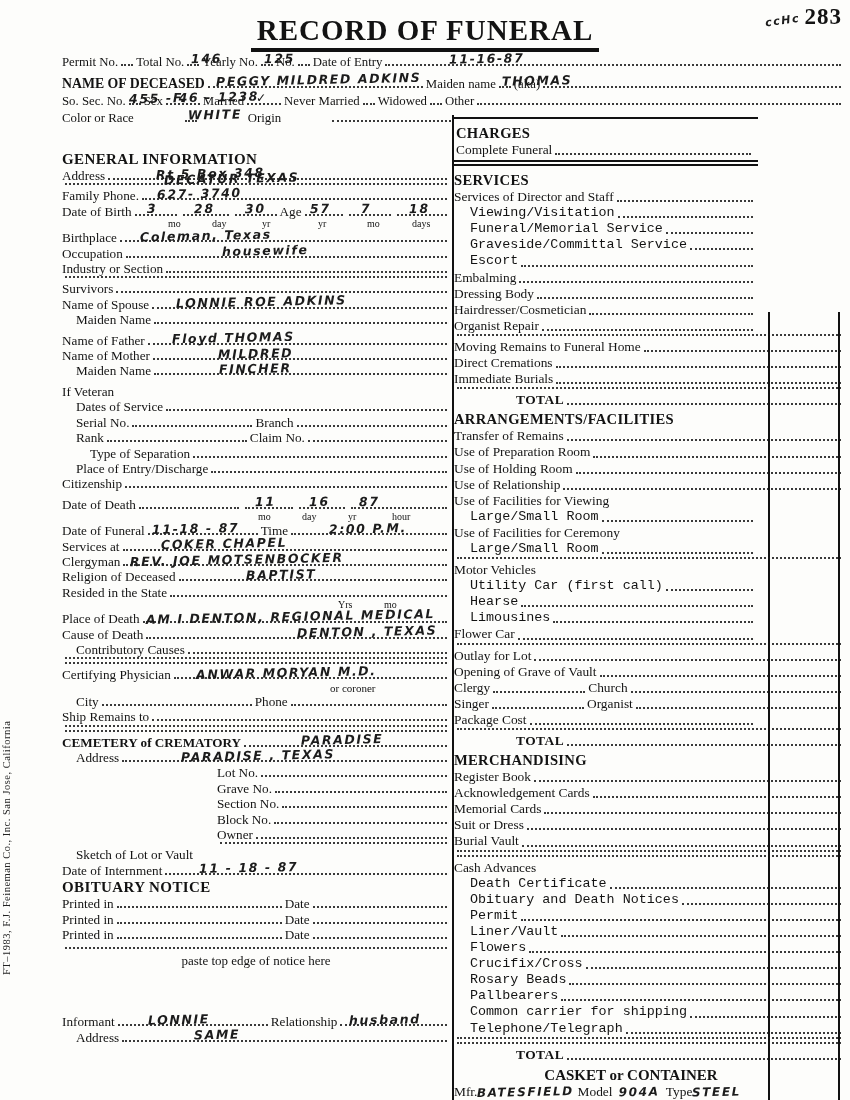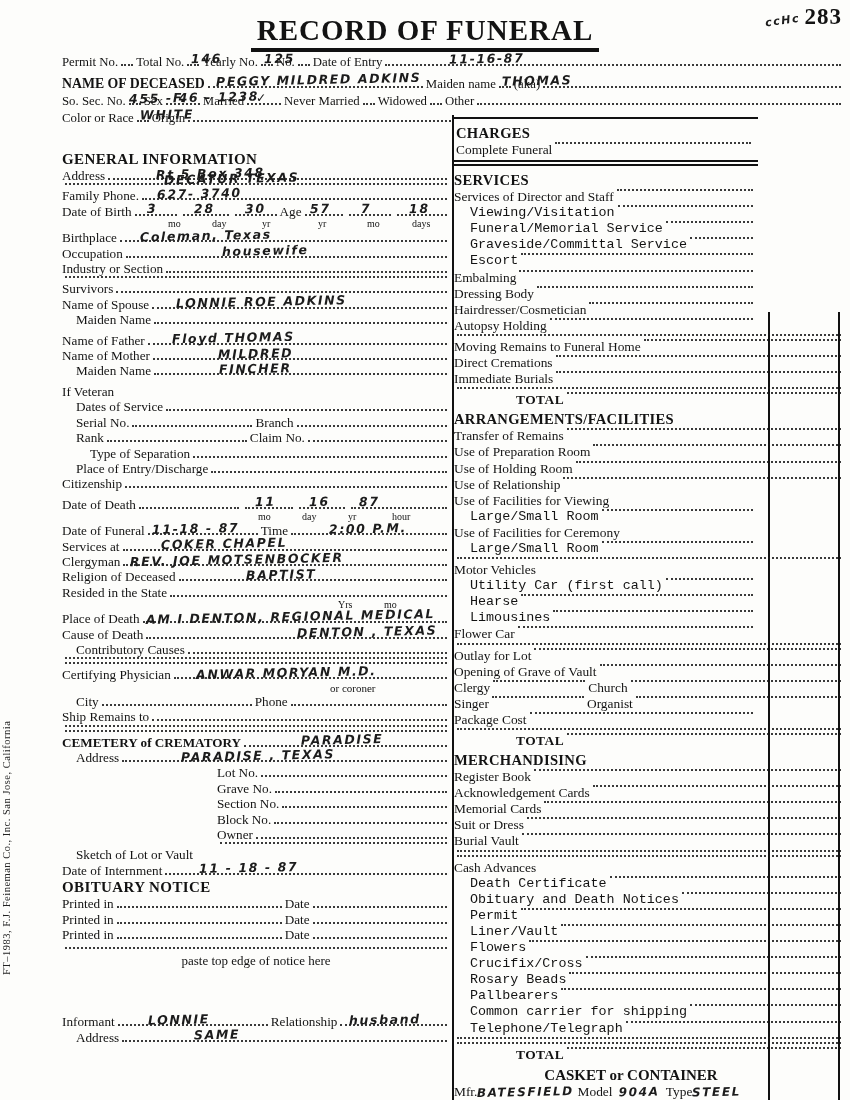--- a/index.html
+++ b/index.html
@@ -38,21 +38,21 @@
   .leftcol .row{line-height:15.4px;}
   .h1{font-weight:bold;font-size:15px;letter-spacing:.4px;line-height:18px;}
   .ind1{padding-left:14px;}
   .ind-deep{padding-left:155px;}
   .center-note{text-align:center;font-size:13px;line-height:18px;}
   
   .rcol{position:absolute;left:452px;top:115px;width:396px;height:985px;
         border-left:2px solid #111;padding:2px 0 0 0;box-sizing:border-box;font-size:13.4px;}
   .chargebox{width:302px;border-top:2px solid #111;border-bottom:6px double #111;
              padding:3px 0 2px 2px;margin-bottom:3px;}
-  .rrow{display:flex;align-items:flex-start;line-height:16.1px;padding-right:92px;}
+  .rrow{display:flex;align-items:flex-end;line-height:16.1px;padding-right:92px;}
   .rrow.wide{padding-right:4px;}
   .rrow.ind{padding-left:16px;font-family:Liberation Mono, monospace;}
   .rhead{font-weight:bold;font-size:14.6px;letter-spacing:.3px;padding-top:3px;}
   .rtitle{text-align:center;font-weight:bold;font-size:15px;padding:4px 40px 0 0;}
   .total-lbl{font-weight:bold;letter-spacing:.5px;margin-left:62px;}
   .vl1,.vl2{position:absolute;width:2px;background:#111;top:197px;bottom:0;z-index:4;}
   .vl1{left:314px;} .vl2{left:384px;}
   
   .sidenote{position:absolute;left:1px;top:555px;width:14px;height:420px;
             writing-mode:vertical-rl;transform:rotate(180deg);
@@ -119,21 +119,21 @@
         <span class="hw" style="left:26%;">✓</span>
       </span>
     <span class="lbl">Never Married</span>
     <span class="dots fix w60"></span>
     <span class="lbl">Widowed</span>
     <span class="dots fix w60"></span>
     <span class="lbl">Other</span>
     <span class="dots"></span>
   </div>
 
-  <div class="trow" style="width:392px;">
+  <div class="trow" style="width:392px;gap:48px;">
     <span class="lbl">Color or Race</span>
     <span class="dots fix w170">
         <span class="hw" style="left:28%;">WHITE</span>
       </span>
     <span class="lbl">Origin</span>
     <span class="dots"></span>
   </div>
 </div>
 
 <div class="leftcol">
@@ -511,21 +511,21 @@
       </div>
       <div class="rrow">
         <span class="lbl">Dressing Body</span>
         <span class="dots"></span>
       </div>
       <div class="rrow">
         <span class="lbl">Hairdresser/Cosmetician</span>
         <span class="dots"></span>
       </div>
       <div class="rrow">
-        <span class="lbl">Autopsy Holding</span>
+        <span class="lbl">Organist Repair</span>
         <span class="dots"></span>
       </div>
       <div class="rrow wide">
         <span class="dots"></span>
       </div>
       <div class="rrow wide">
         <span class="lbl">Moving Remains to Funeral Home</span>
         <span class="dots"></span>
       </div>
       <div class="rrow wide">

